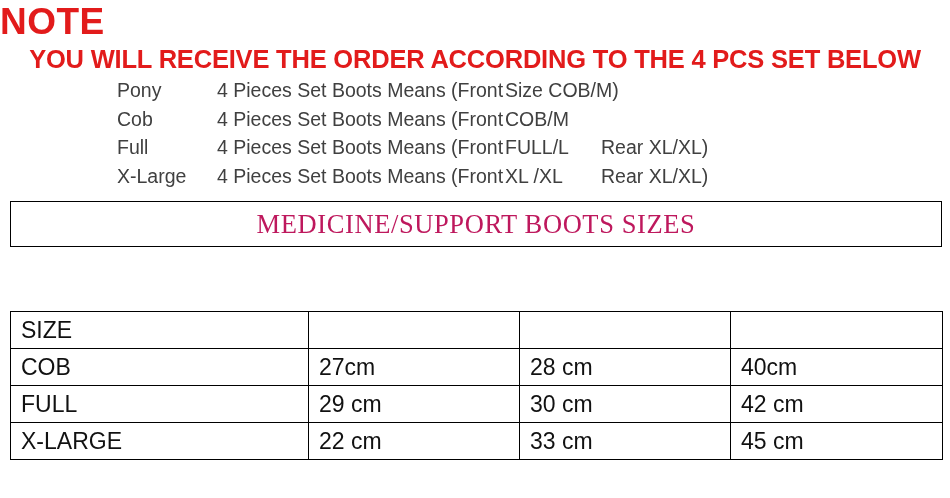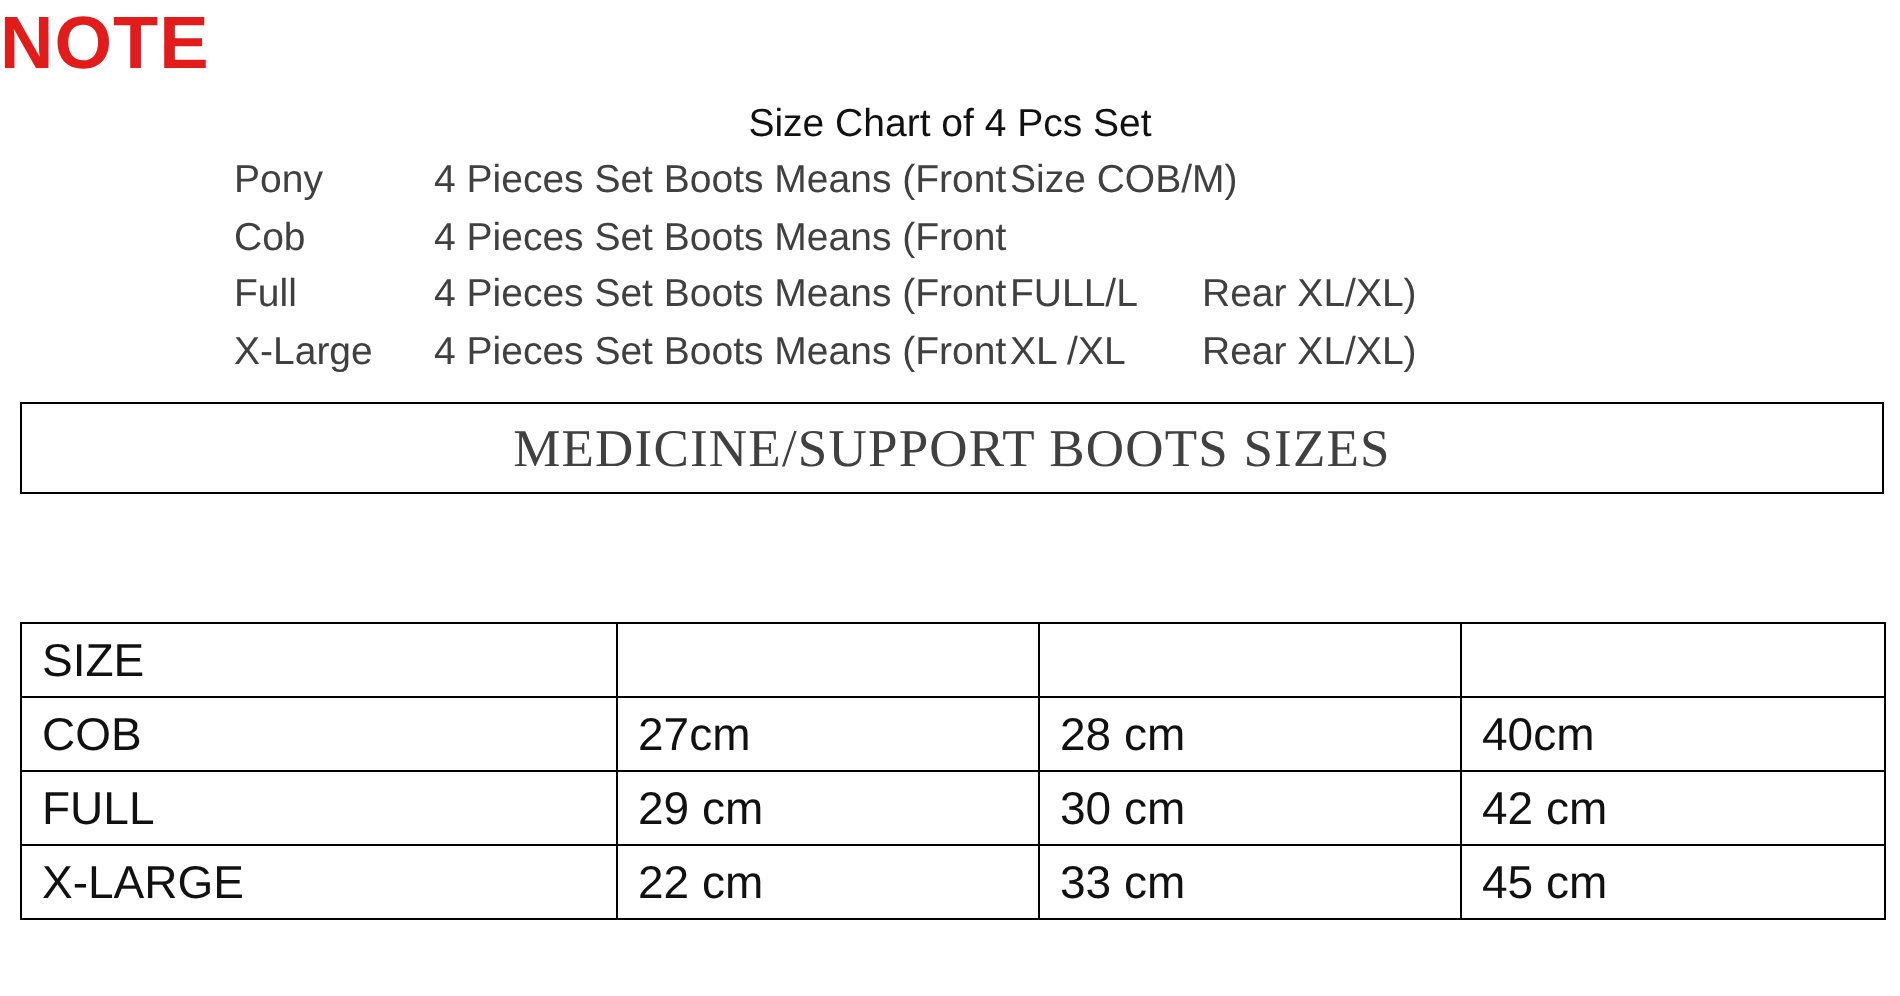--- a/index.html
+++ b/index.html
@@ -80,21 +80,21 @@
     border: 1.5px solid #000000;
     height: 44px;
     display: flex;
     align-items: center;
     justify-content: center;
   }
   .banner-text {
     font-family: "Liberation Serif", serif;
     font-size: 26.5px;
     letter-spacing: 0.6px;
-    color: #404040;
+    color: #be185d;
   }
   .spacer {
     height: 64px;
   }
   .boots-table {
     margin: 0 8px 0 10px;
     border-collapse: collapse;
     width: 932px;
     table-layout: fixed;
     font-family: Liberation Sans, sans-serif;
@@ -111,32 +111,33 @@
   .boots-table col.c2 { width: 211px; }
   .boots-table col.c3 { width: 211px; }
   .boots-table col.c4 { width: 212px; }
 </style>
 </head>
 <body>
 
 <div class="page">
 
   <div class="note-title">NOTE</div>
+  <div class="note-sub">YOU WILL RECEIVE THE ORDER ACCORDING TO THE 4 PCS SET BELOW</div>
 
-  <div class="chart-heading">Size Chart of 4 Pcs Set</div>
 
   <div class="set-list">
     <div class="set-row">
       <span class="col-size">Pony</span>
       <span class="col-desc">4 Pieces Set Boots Means (Front</span>
       <span class="col-rear">Size COB/M)</span>
     </div>
     <div class="set-row">
       <span class="col-size">Cob</span>
       <span class="col-desc">4 Pieces Set Boots Means (Front</span>
+      <span class="col-front">COB/M</span>
     </div>
     <div class="set-row">
       <span class="col-size">Full</span>
       <span class="col-desc">4 Pieces Set Boots Means (Front</span>
       <span class="col-front">FULL/L</span>
       <span class="col-rear">Rear XL/XL)</span>
     </div>
     <div class="set-row">
       <span class="col-size">X-Large</span>
       <span class="col-desc">4 Pieces Set Boots Means (Front</span>

